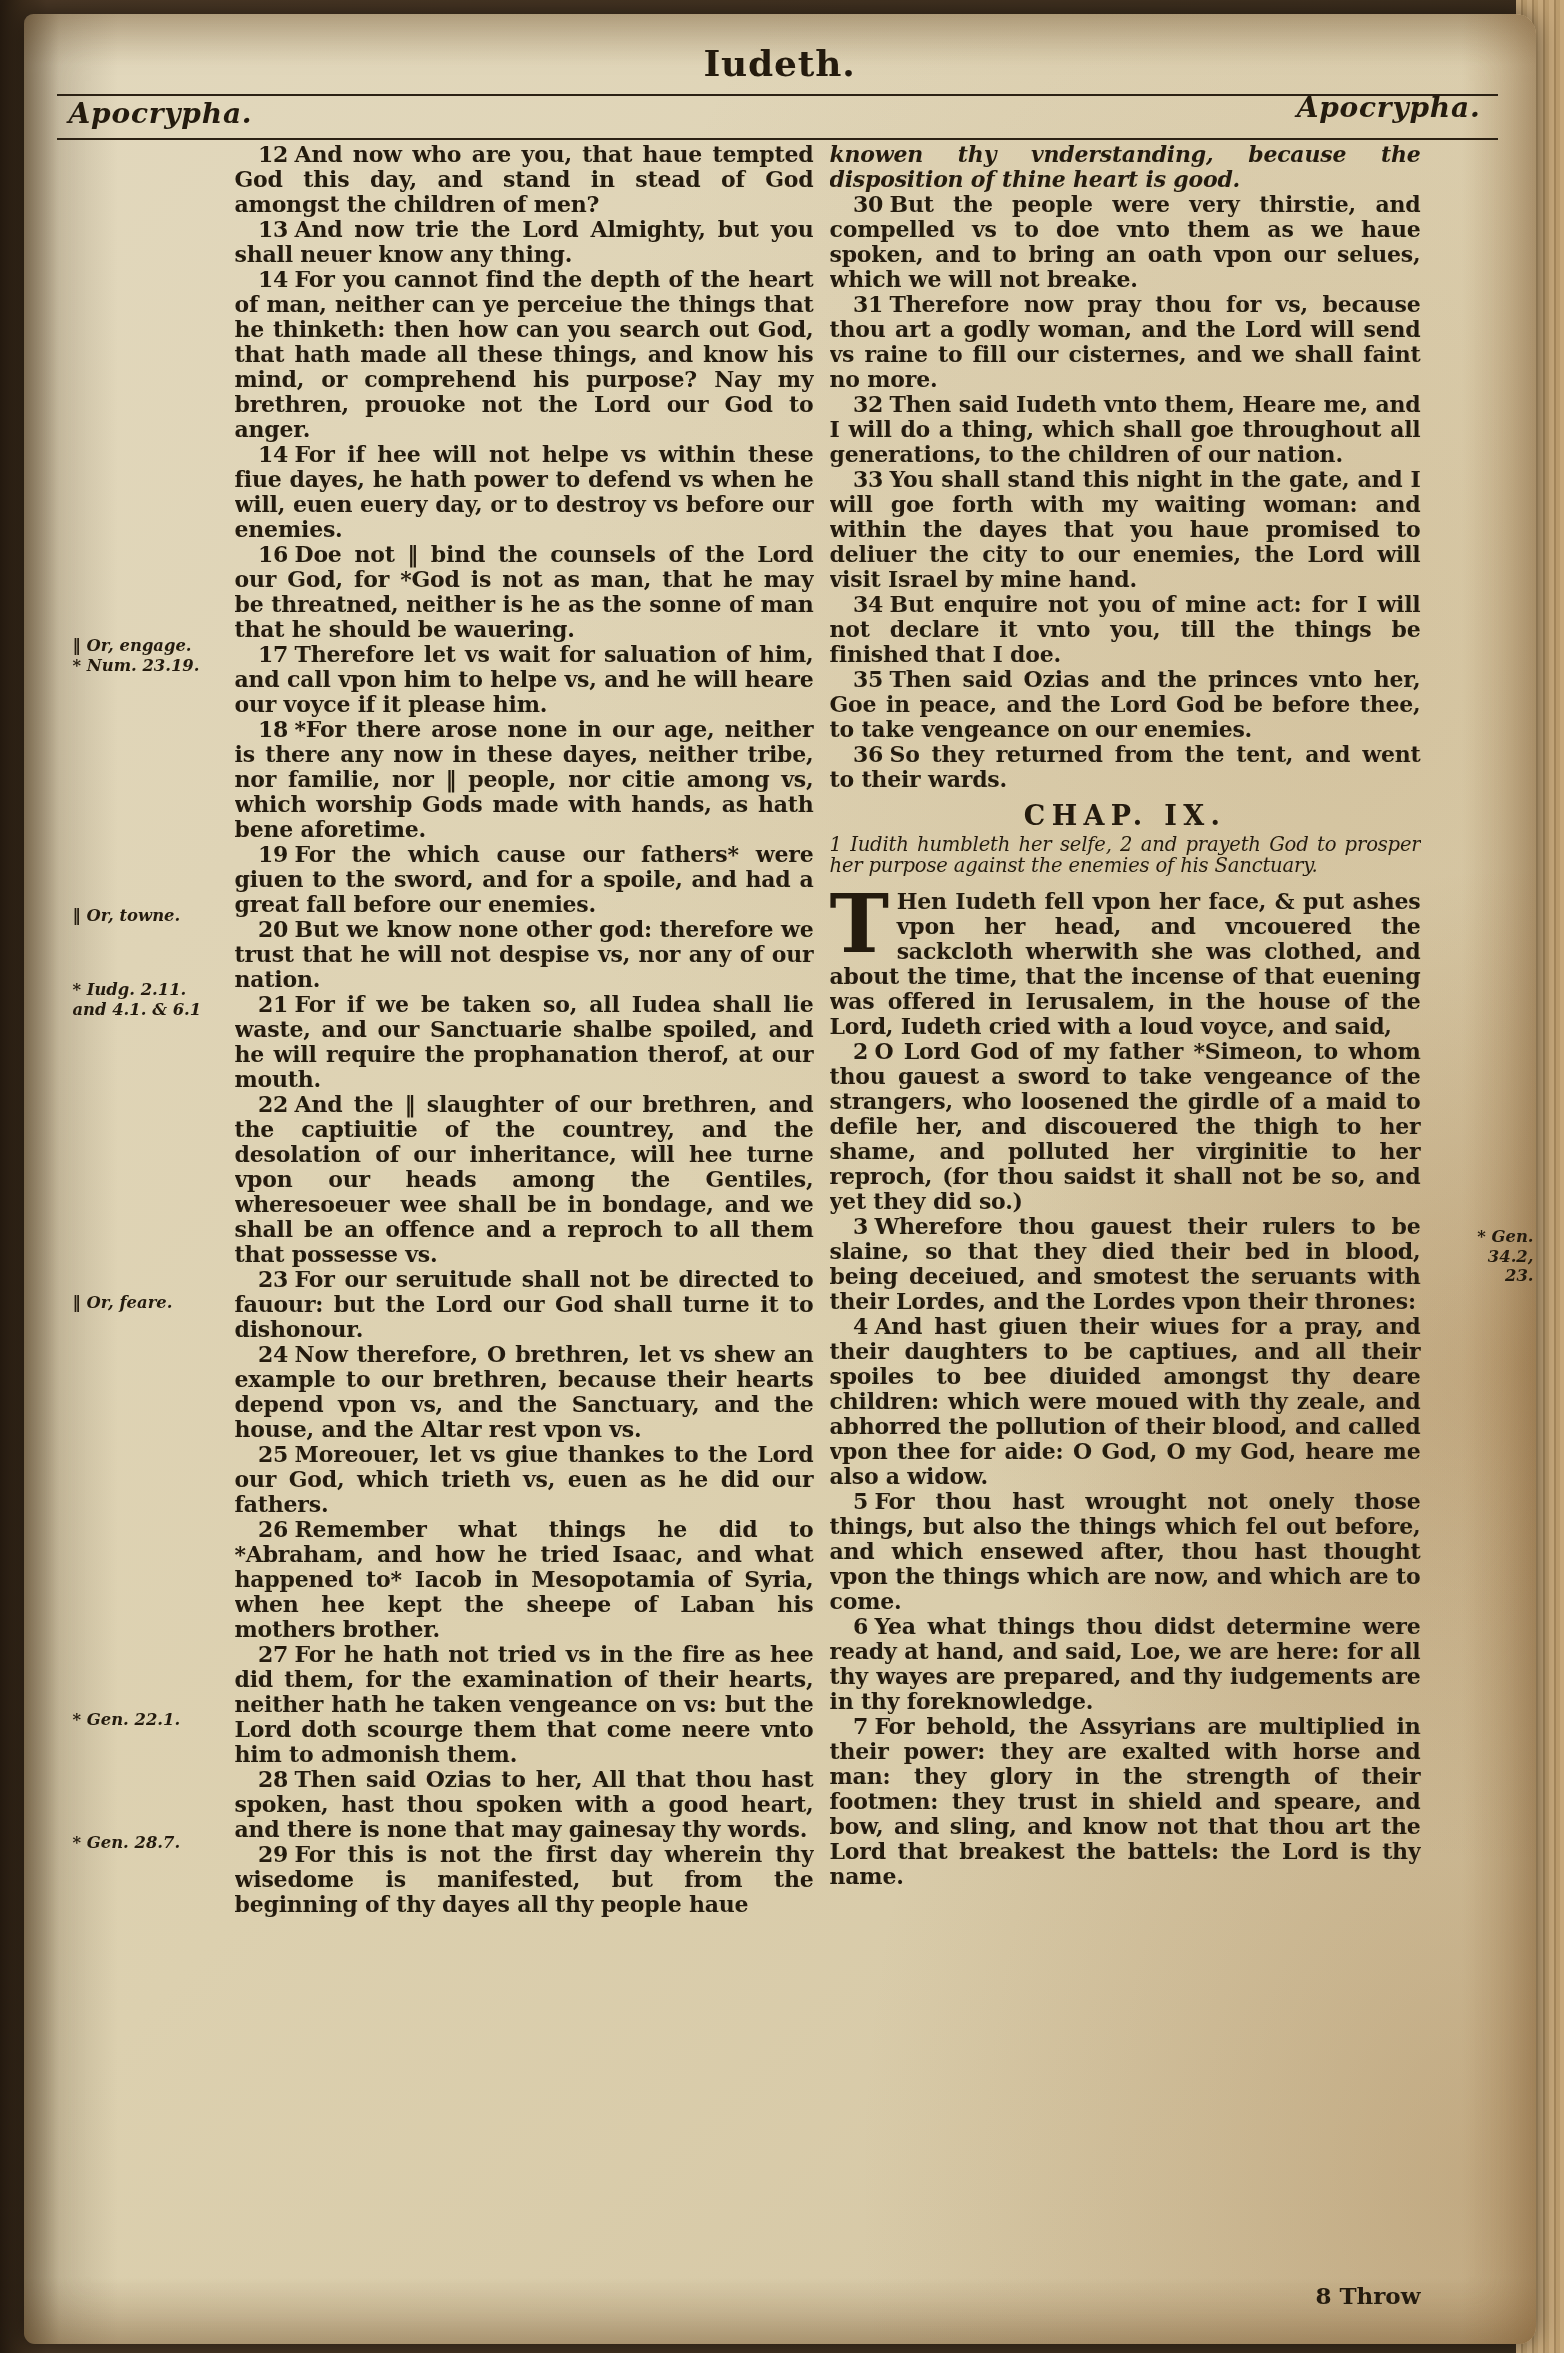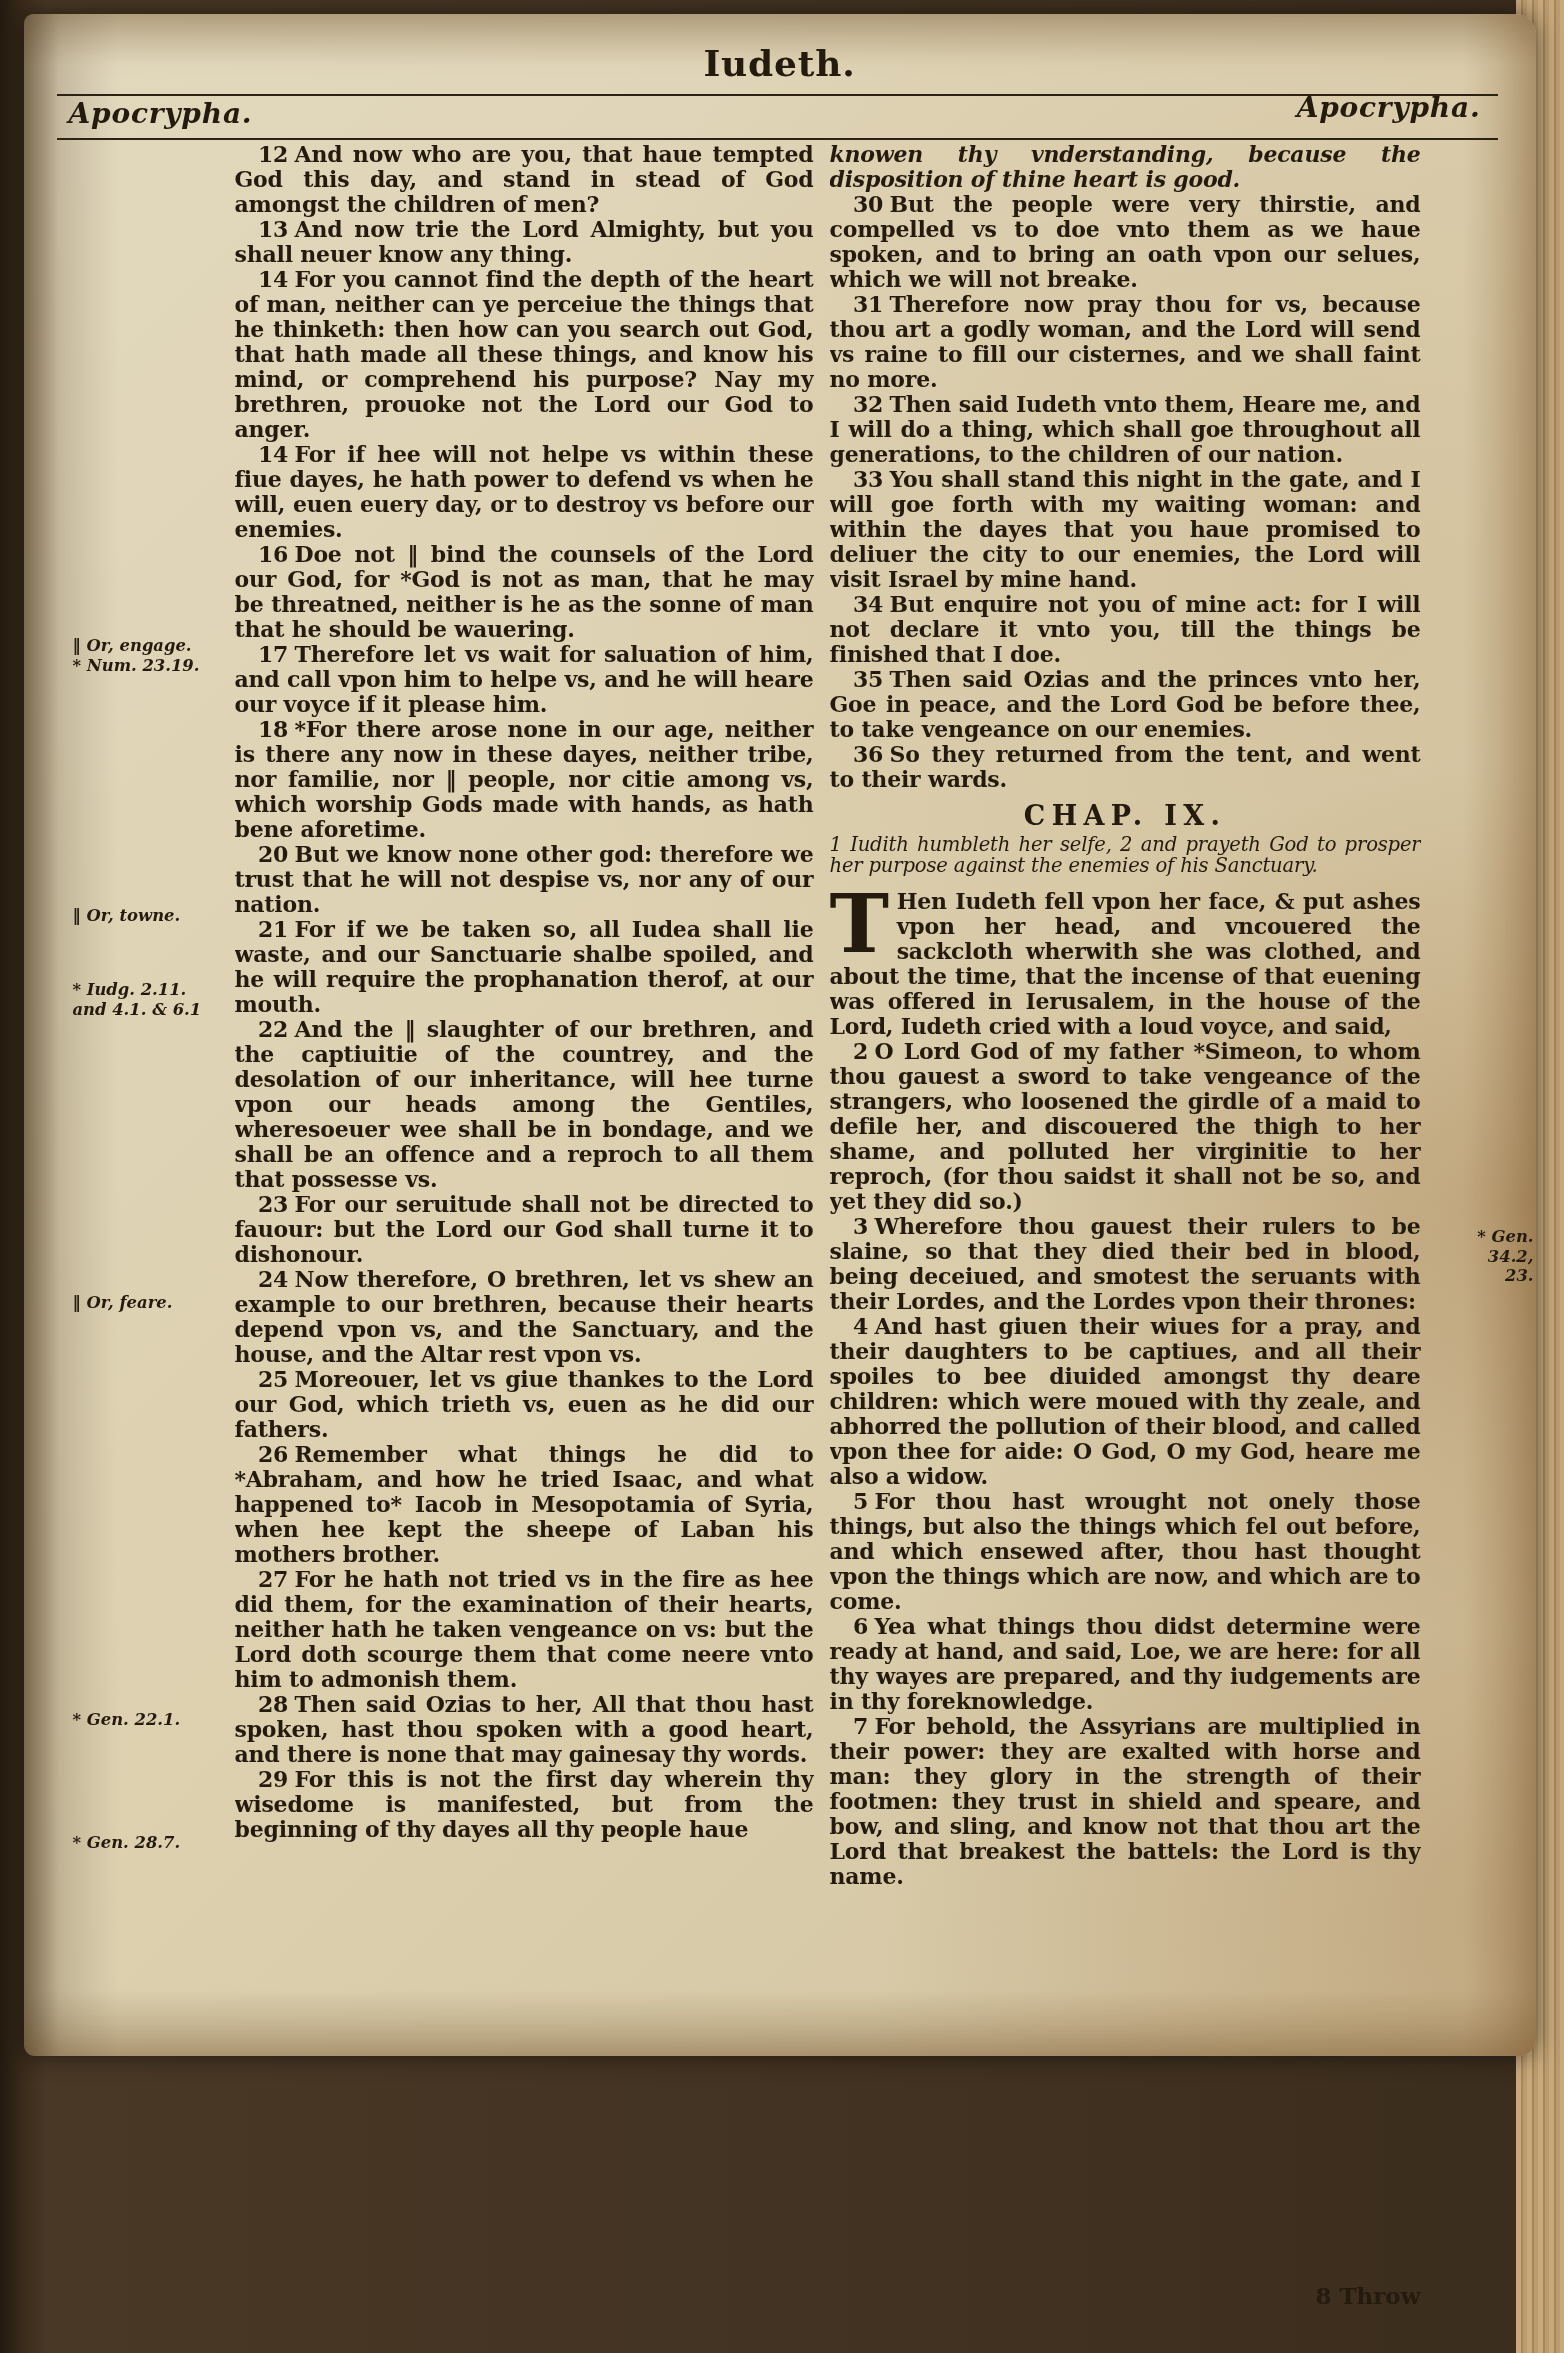--- a/index.html
+++ b/index.html
@@ -6,21 +6,21 @@
   body{
     width:1565px;height:2354px;position:relative;overflow:hidden;
     background:linear-gradient(90deg,#241a10 0,#3a2b1b 23.5px,#4a3826 47px,#3b2d1d 100%);
     font-family:"DejaVu Serif","Liberation Serif",serif;
   }
   .page-stack{
     position:absolute;right:0;top:0;width:49px;height:100%;
     background:repeating-linear-gradient(90deg,#c8a97c 0 4.7px,#a5875c 4.7px 7px,#bb9c6e 7px 11px);
   }
   .paper{
-    position:absolute;left:23.5px;top:14px;width:1512px;height:2042px;
+    position:absolute;left:23.5px;top:14px;width:1512px;height:2330px;
     border-radius:9.4px 20.3px 17px 11px;
     background:
       radial-gradient(ellipse at 88% 28%, rgba(168,126,74,0.16), transparent 42%),
       radial-gradient(ellipse at 99% 58%, rgba(148,103,52,0.35), transparent 26%),
       radial-gradient(ellipse at 96% 93%, rgba(148,103,52,0.30), transparent 30%),
       linear-gradient(90deg, rgba(55,38,18,0.55) 0, rgba(55,38,18,0.15) 35px, rgba(55,38,18,0) 94px),
       linear-gradient(270deg, rgba(140,100,55,0.38) 0, rgba(140,100,55,0) 74px),
       linear-gradient(0deg, rgba(128,94,52,0.32) 0, rgba(128,94,52,0) 67px),
       linear-gradient(180deg, rgba(120,90,50,0.28) 0, rgba(120,90,50,0) 51px),
       linear-gradient(135deg,#e2d8bd 0%,#dcd0af 55%,#d4c5a2 100%);
@@ -113,20 +113,21 @@
   </aside>
 
   <div class="col col-left">
       <p class="verse"><span class="vnum">12</span>And now who are you, that haue tempted God this day, and stand in stead of God amongst the children of men?</p>
       <p class="verse"><span class="vnum">13</span>And now trie the Lord Almighty, but you shall neuer know any thing.</p>
       <p class="verse"><span class="vnum">14</span>For you cannot find the depth of the heart of man, neither can ye perceiue the things that he thinketh: then how can you search out God, that hath made all these things, and know his mind, or comprehend his purpose? Nay my brethren, prouoke not the Lord our God to anger.</p>
       <p class="verse"><span class="vnum">14</span>For if hee will not helpe vs within these fiue dayes, he hath power to defend vs when he will, euen euery day, or to destroy vs before our enemies.</p>
       <p class="verse"><span class="vnum">16</span>Doe not ‖ bind the counsels of the Lord our God, for *God is not as man, that he may be threatned, neither is he as the sonne of man that he should be wauering.</p>
       <p class="verse"><span class="vnum">17</span>Therefore let vs wait for saluation of him, and call vpon him to helpe vs, and he will heare our voyce if it please him.</p>
       <p class="verse"><span class="vnum">18</span>*For there arose none in our age, neither is there any now in these dayes, neither tribe, nor familie, nor ‖ people, nor citie among vs, which worship Gods made with hands, as hath bene aforetime.</p>
+      <p class="verse"><span class="vnum">19</span>For the which cause our fathers* were giuen to the sword, and for a spoile, and had a great fall before our enemies.</p>
       <p class="verse"><span class="vnum">20</span>But we know none other god: therefore we trust that he will not despise vs, nor any of our nation.</p>
       <p class="verse"><span class="vnum">21</span>For if we be taken so, all Iudea shall lie waste, and our Sanctuarie shalbe spoiled, and he will require the prophanation therof, at our mouth.</p>
       <p class="verse"><span class="vnum">22</span>And the ‖ slaughter of our brethren, and the captiuitie of the countrey, and the desolation of our inheritance, will hee turne vpon our heads among the Gentiles, wheresoeuer wee shall be in bondage, and we shall be an offence and a reproch to all them that possesse vs.</p>
       <p class="verse"><span class="vnum">23</span>For our seruitude shall not be directed to fauour: but the Lord our God shall turne it to dishonour.</p>
       <p class="verse"><span class="vnum">24</span>Now therefore, O brethren, let vs shew an example to our brethren, because their hearts depend vpon vs, and the Sanctuary, and the house, and the Altar rest vpon vs.</p>
       <p class="verse"><span class="vnum">25</span>Moreouer, let vs giue thankes to the Lord our God, which trieth vs, euen as he did our fathers.</p>
       <p class="verse"><span class="vnum">26</span>Remember what things he did to *Abraham, and how he tried Isaac, and what happened to* Iacob in Mesopotamia of Syria, when hee kept the sheepe of Laban his mothers brother.</p>
       <p class="verse"><span class="vnum">27</span>For he hath not tried vs in the fire as hee did them, for the examination of their hearts, neither hath he taken vengeance on vs: but the Lord doth scourge them that come neere vnto him to admonish them.</p>
       <p class="verse"><span class="vnum">28</span>Then said Ozias to her, All that thou hast spoken, hast thou spoken with a good heart, and there is none that may gainesay thy words.</p>
       <p class="verse"><span class="vnum">29</span>For this is not the first day wherein thy wisedome is manifested, but from the beginning of thy dayes all thy people haue</p>

